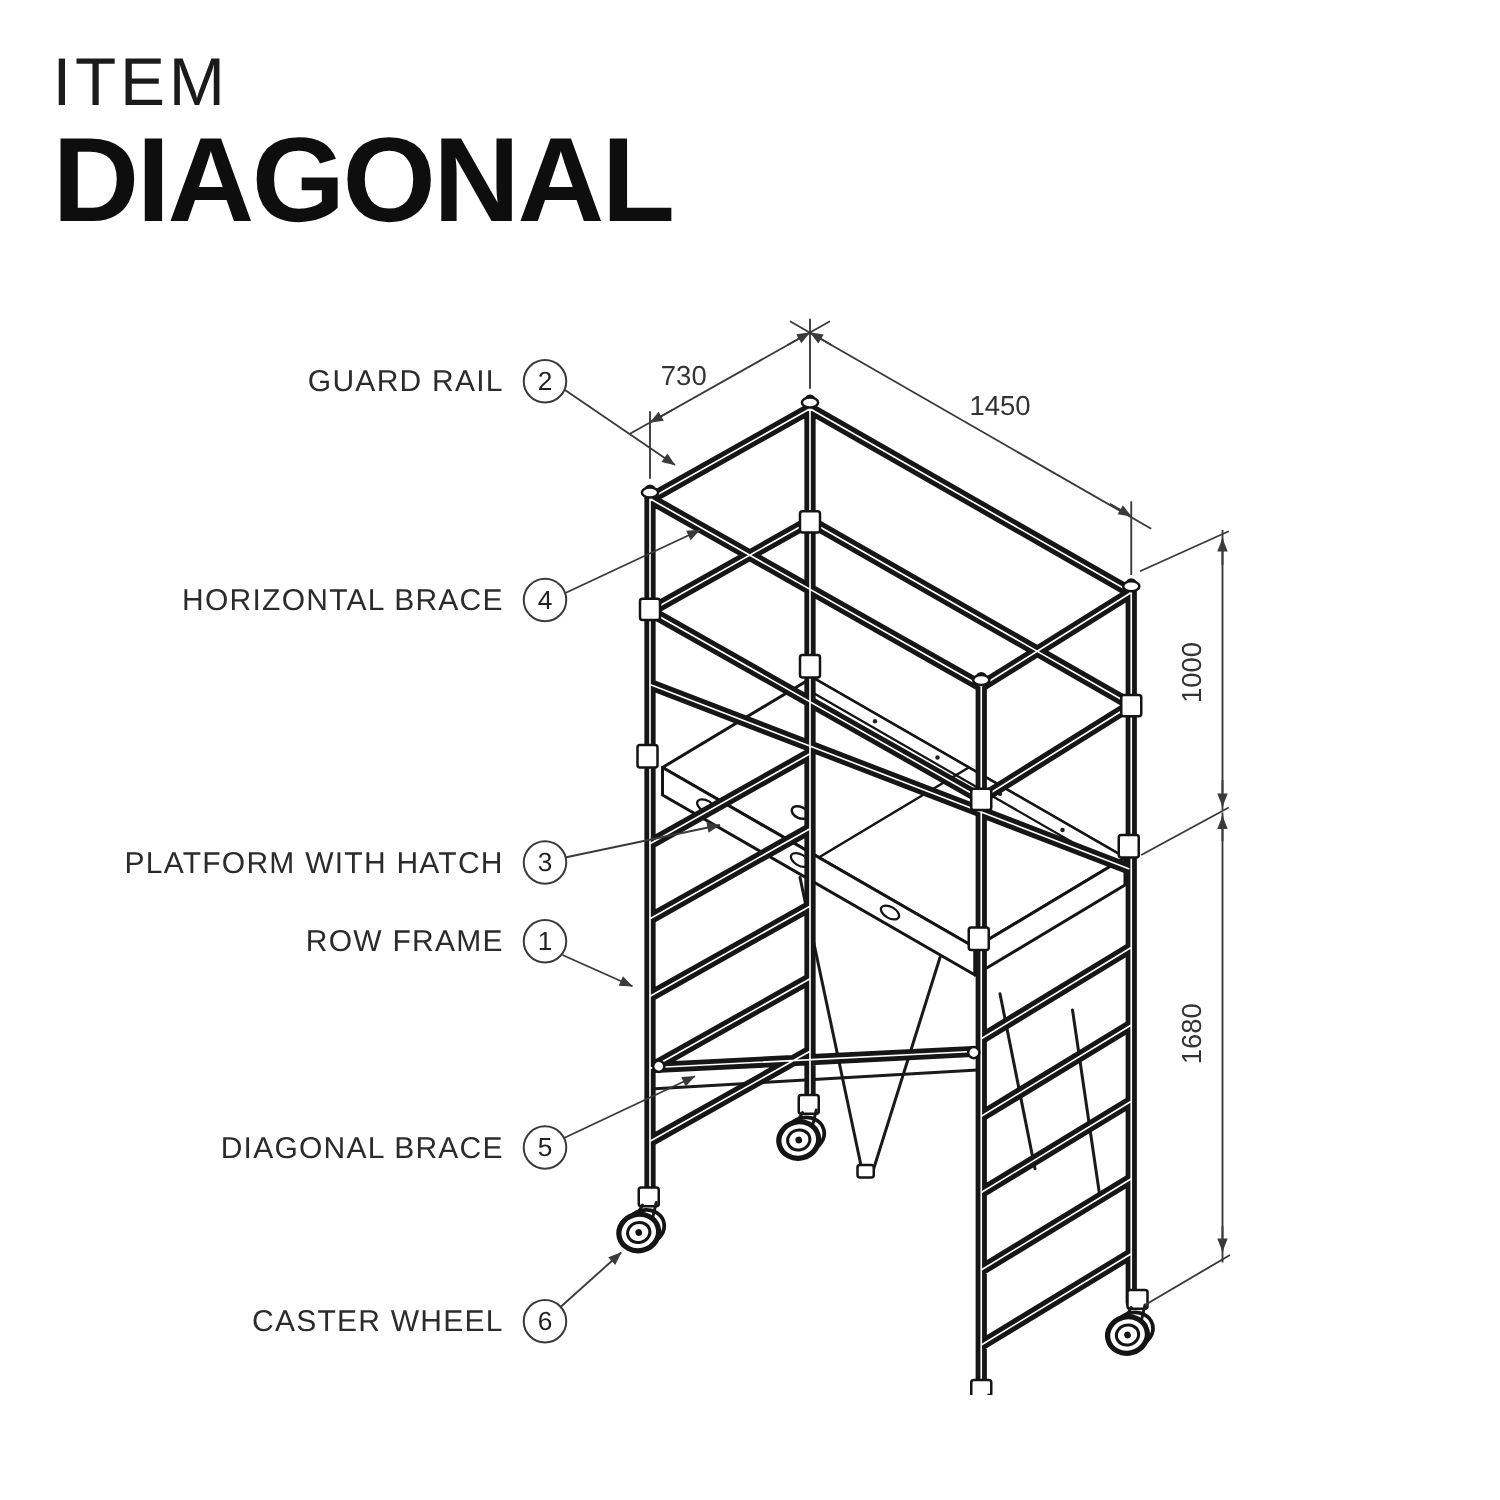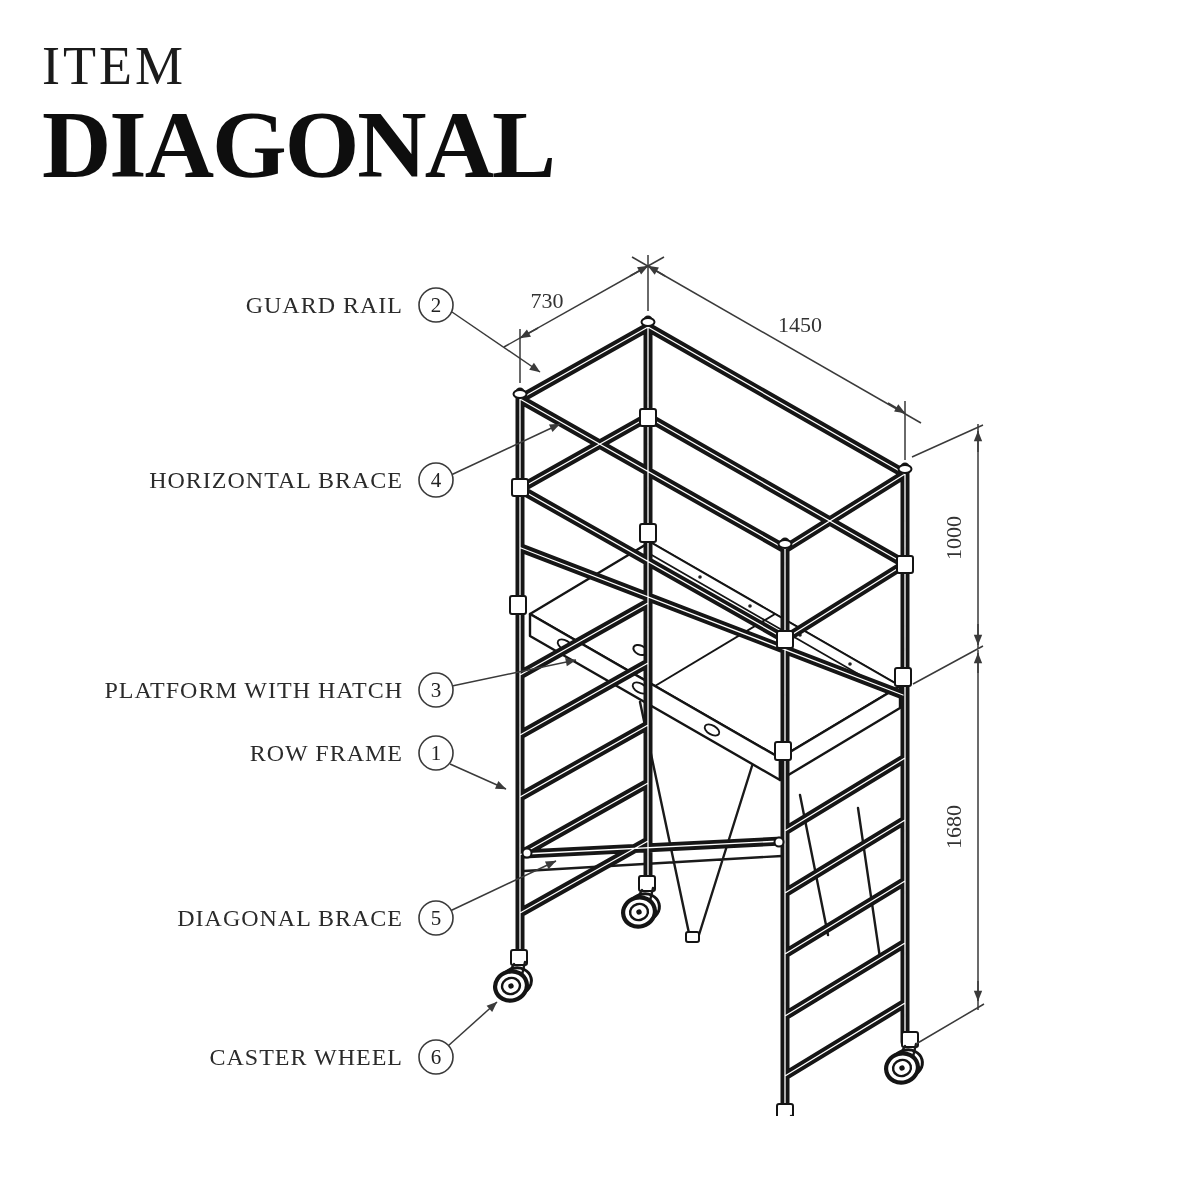--- a/index.html
+++ b/index.html
@@ -1,17 +1,17 @@
 <!DOCTYPE html>
 <html><head>
 <meta charset="utf-8">
 <style>
   html,body{margin:0;padding:0;background:#fff;}
   .page{position:relative;width:1200px;height:1116px;background:#fff;overflow:hidden;
-        font-family:Liberation Serif, serif;}
+        font-family:Liberation Sans, sans-serif;}
   .title-block{position:absolute;left:42px;top:38px;color:#121212;}
   .title-line1{font-size:54px;font-weight:400;letter-spacing:3px;line-height:1.05;color:#1b1b1b;}
   .title-line2{font-size:96px;font-weight:800;letter-spacing:-2px;line-height:1.0;margin-top:2px;color:#0e0e0e;}
   svg{position:absolute;left:0;top:0;}
   .tk{stroke:#161616;stroke-width:9;fill:none;stroke-linecap:round;}
   .twh{stroke:#ffffff;stroke-width:1.3;fill:none;stroke-linecap:round;}
   .thin{stroke:#1a1a1a;stroke-width:2.4;fill:none;stroke-linecap:round;}
   .edge{fill:#ffffff;stroke:#141414;stroke-width:2.4;stroke-linejoin:round;}
   .edge2{fill:#ffffff;stroke:#141414;stroke-width:1.8;stroke-linejoin:round;}
   .fit{fill:#ffffff;stroke:#141414;stroke-width:2;}

